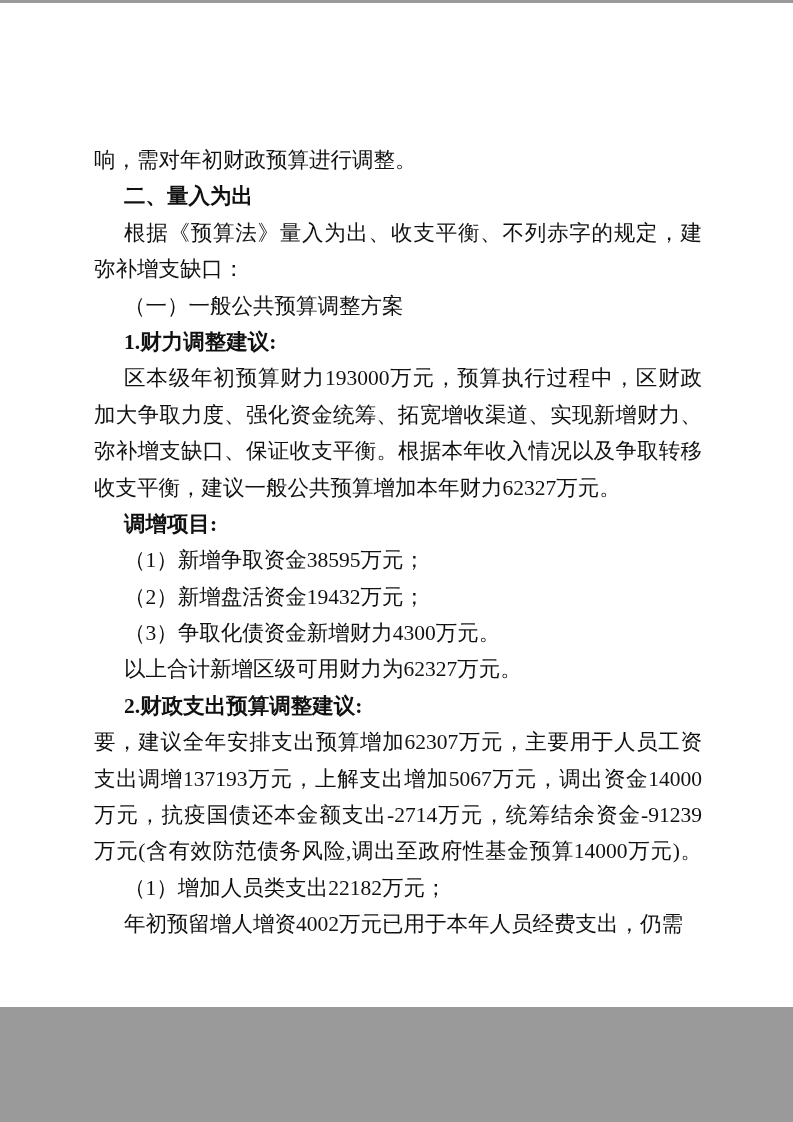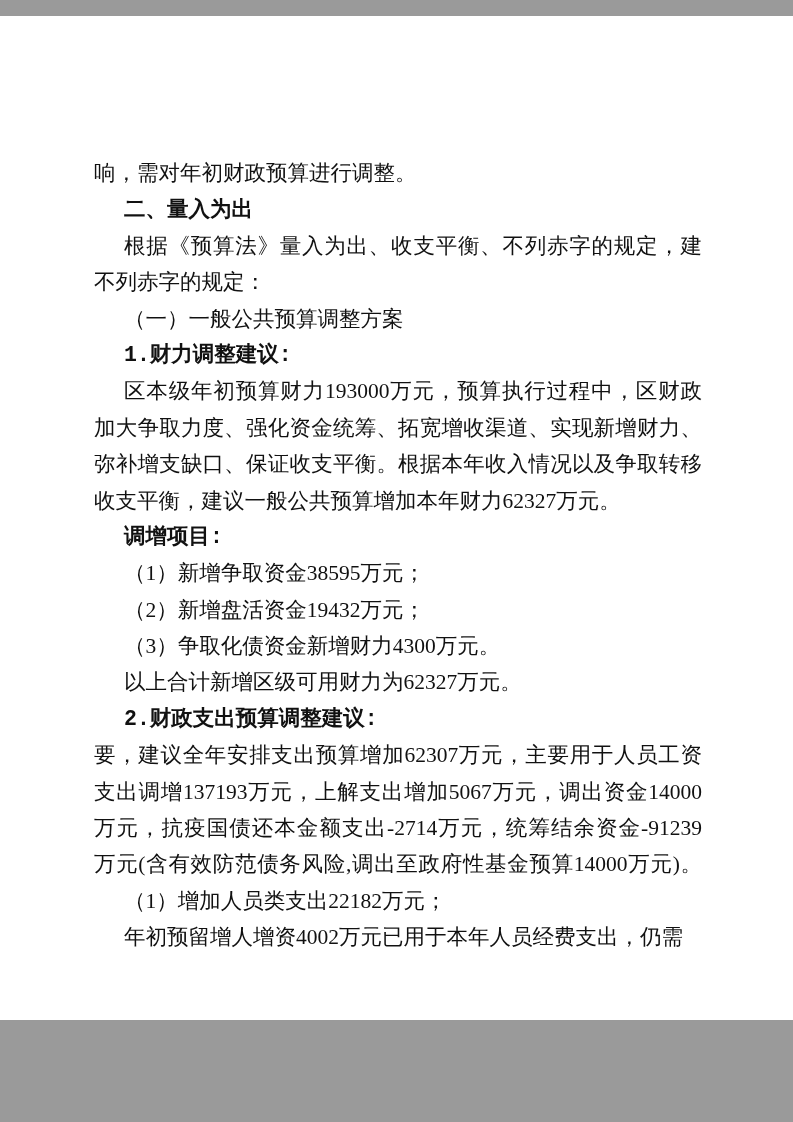--- a/index.html
+++ b/index.html
@@ -1,20 +1,20 @@
 <!DOCTYPE html>
 <html lang="zh"><head>
 <meta charset="utf-8">
 <title>Document</title>
 <style>
   html,body{margin:0;padding:0;background:#9a9a9a;}
   .page{
     position:relative;
     width:793px;height:1004px;
-    margin:16px auto;
+    margin:3px auto;
     background:#ffffff;
     color:#111111;
     font-family:"Liberation Serif","DejaVu Serif",serif;
     overflow:hidden;
   }
   .content{
     position:absolute;
     left:94px;top:139px;
     width:608px;
   }
@@ -26,41 +26,41 @@
     text-align:left;
   }
   .line.full{
     text-align:justify;
     text-align-last:justify;
     white-space:normal;
   }
   .line.indent{padding-left:30px;}
   .t-body{font-family:"Liberation Serif","DejaVu Serif",serif;font-weight:400;}
   .t-hei{font-family:"Liberation Sans","DejaVu Sans",sans-serif;font-weight:700;}
-  .t-bold{font-family:Liberation Mono, monospace;font-weight:700;}
+  .t-bold{font-family:Liberation Serif, serif;font-weight:700;}
   .t-kaiti{font-family:"DejaVu Serif","Liberation Serif",serif;font-weight:400;}
   .footer{
     position:absolute;
     left:103px;top:1012px;
     font-size:19px;
     line-height:26px;
     letter-spacing:2px;
     color:#1a1a1a;
     font-family:"Liberation Serif","DejaVu Serif",serif;
   }
 </style>
 </head>
 <body>
 
 <div class="page">
   <div class="content" id="doc-content">
       <div class="line t-body">响，需对年初财政预算进行调整。</div>
       <div class="line t-hei indent">二、量入为出</div>
       <div class="line t-body full indent">根据《预算法》量入为出、收支平衡、不列赤字的规定，建</div>
-      <div class="line t-body">不列赤字的规定：</div>
+      <div class="line t-body">弥补增支缺口：</div>
       <div class="line t-kaiti indent">（一）一般公共预算调整方案</div>
       <div class="line t-bold indent">1.财力调整建议:</div>
       <div class="line t-body full indent">区本级年初预算财力193000万元，预算执行过程中，区财政</div>
       <div class="line t-body full">加大争取力度、强化资金统筹、拓宽增收渠道、实现新增财力、</div>
       <div class="line t-body full">弥补增支缺口、保证收支平衡。根据本年收入情况以及争取转移</div>
       <div class="line t-body">收支平衡，建议一般公共预算增加本年财力62327万元。</div>
       <div class="line t-bold indent">调增项目:</div>
       <div class="line t-body indent">（1）新增争取资金38595万元；</div>
       <div class="line t-body indent">（2）新增盘活资金19432万元；</div>
       <div class="line t-body indent">（3）争取化债资金新增财力4300万元。</div>

